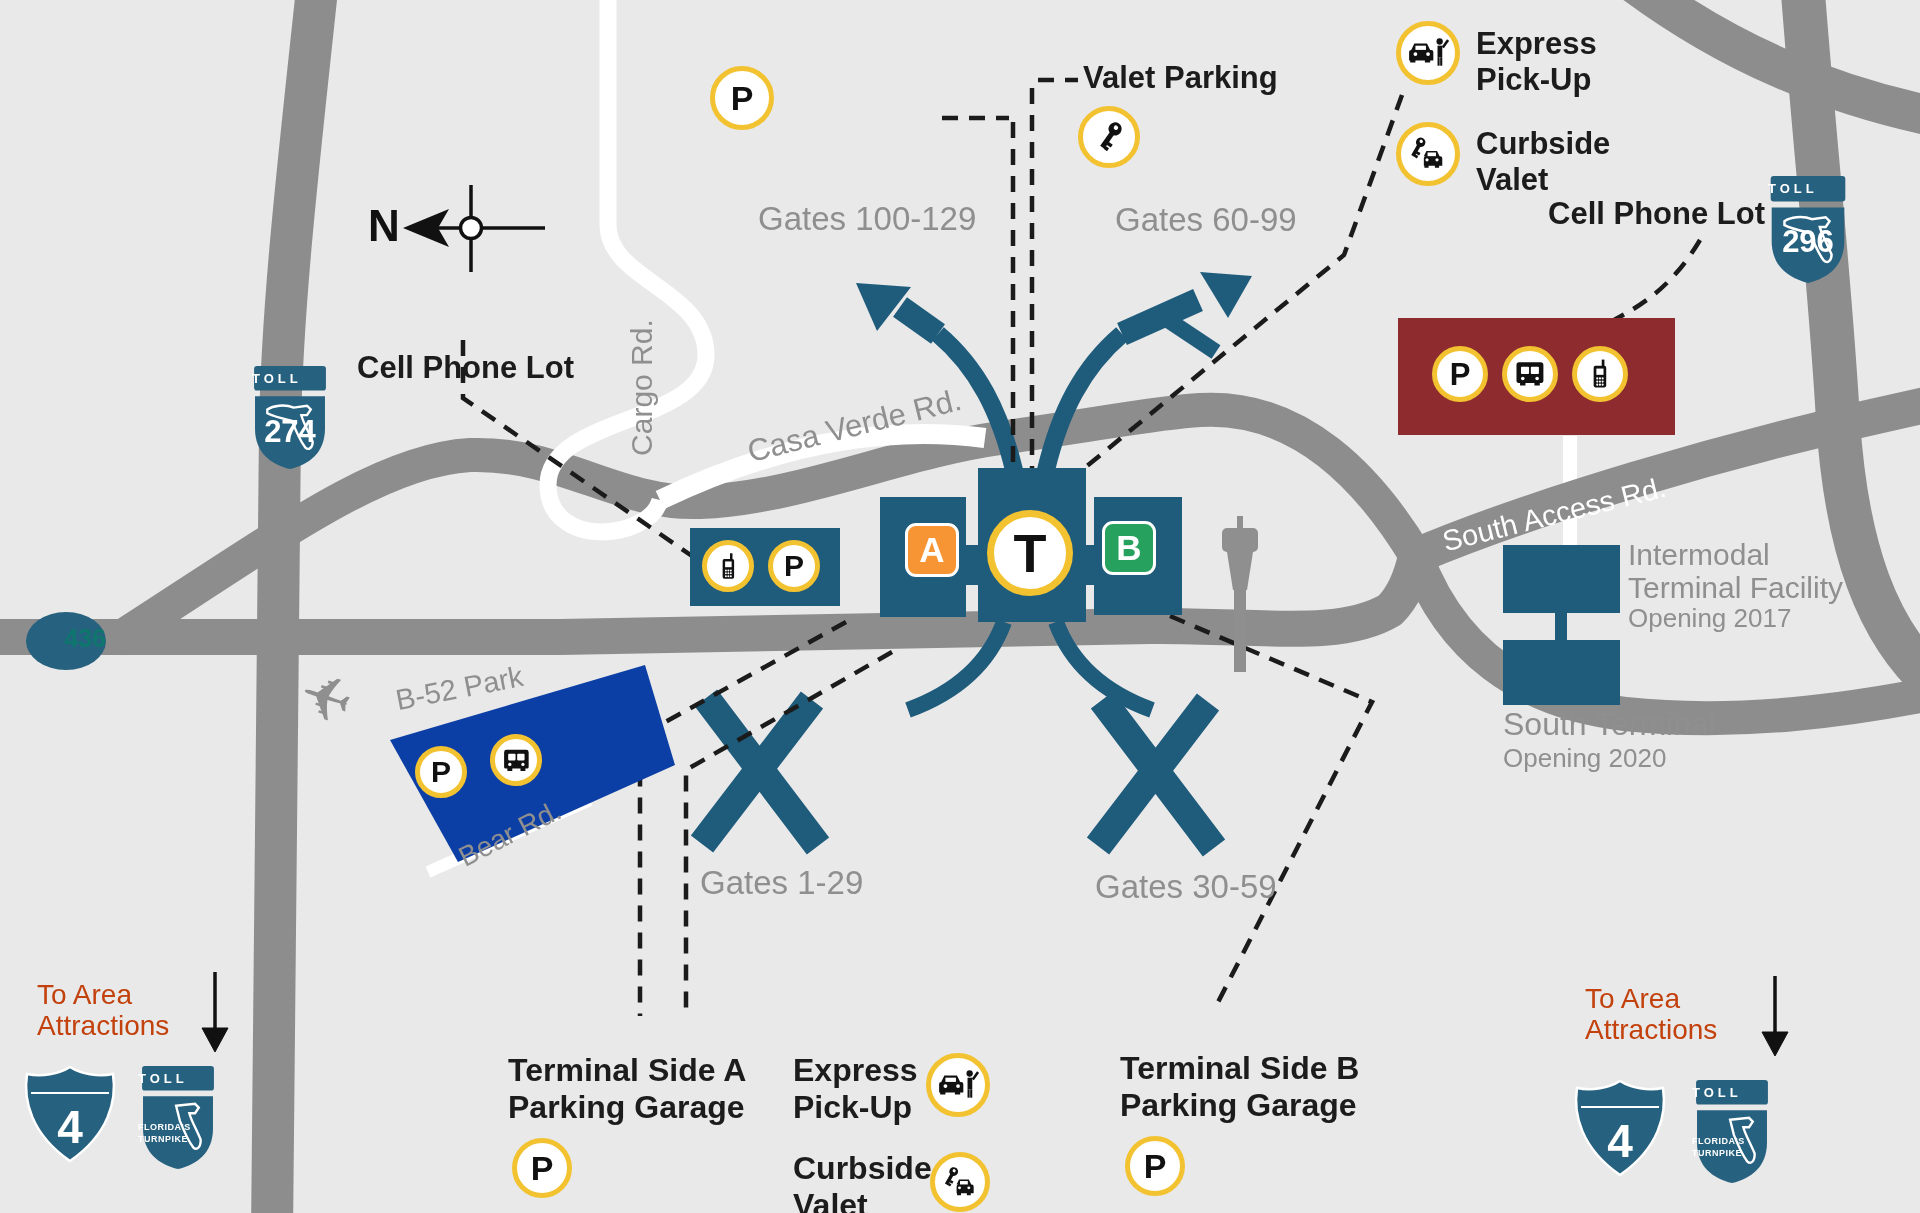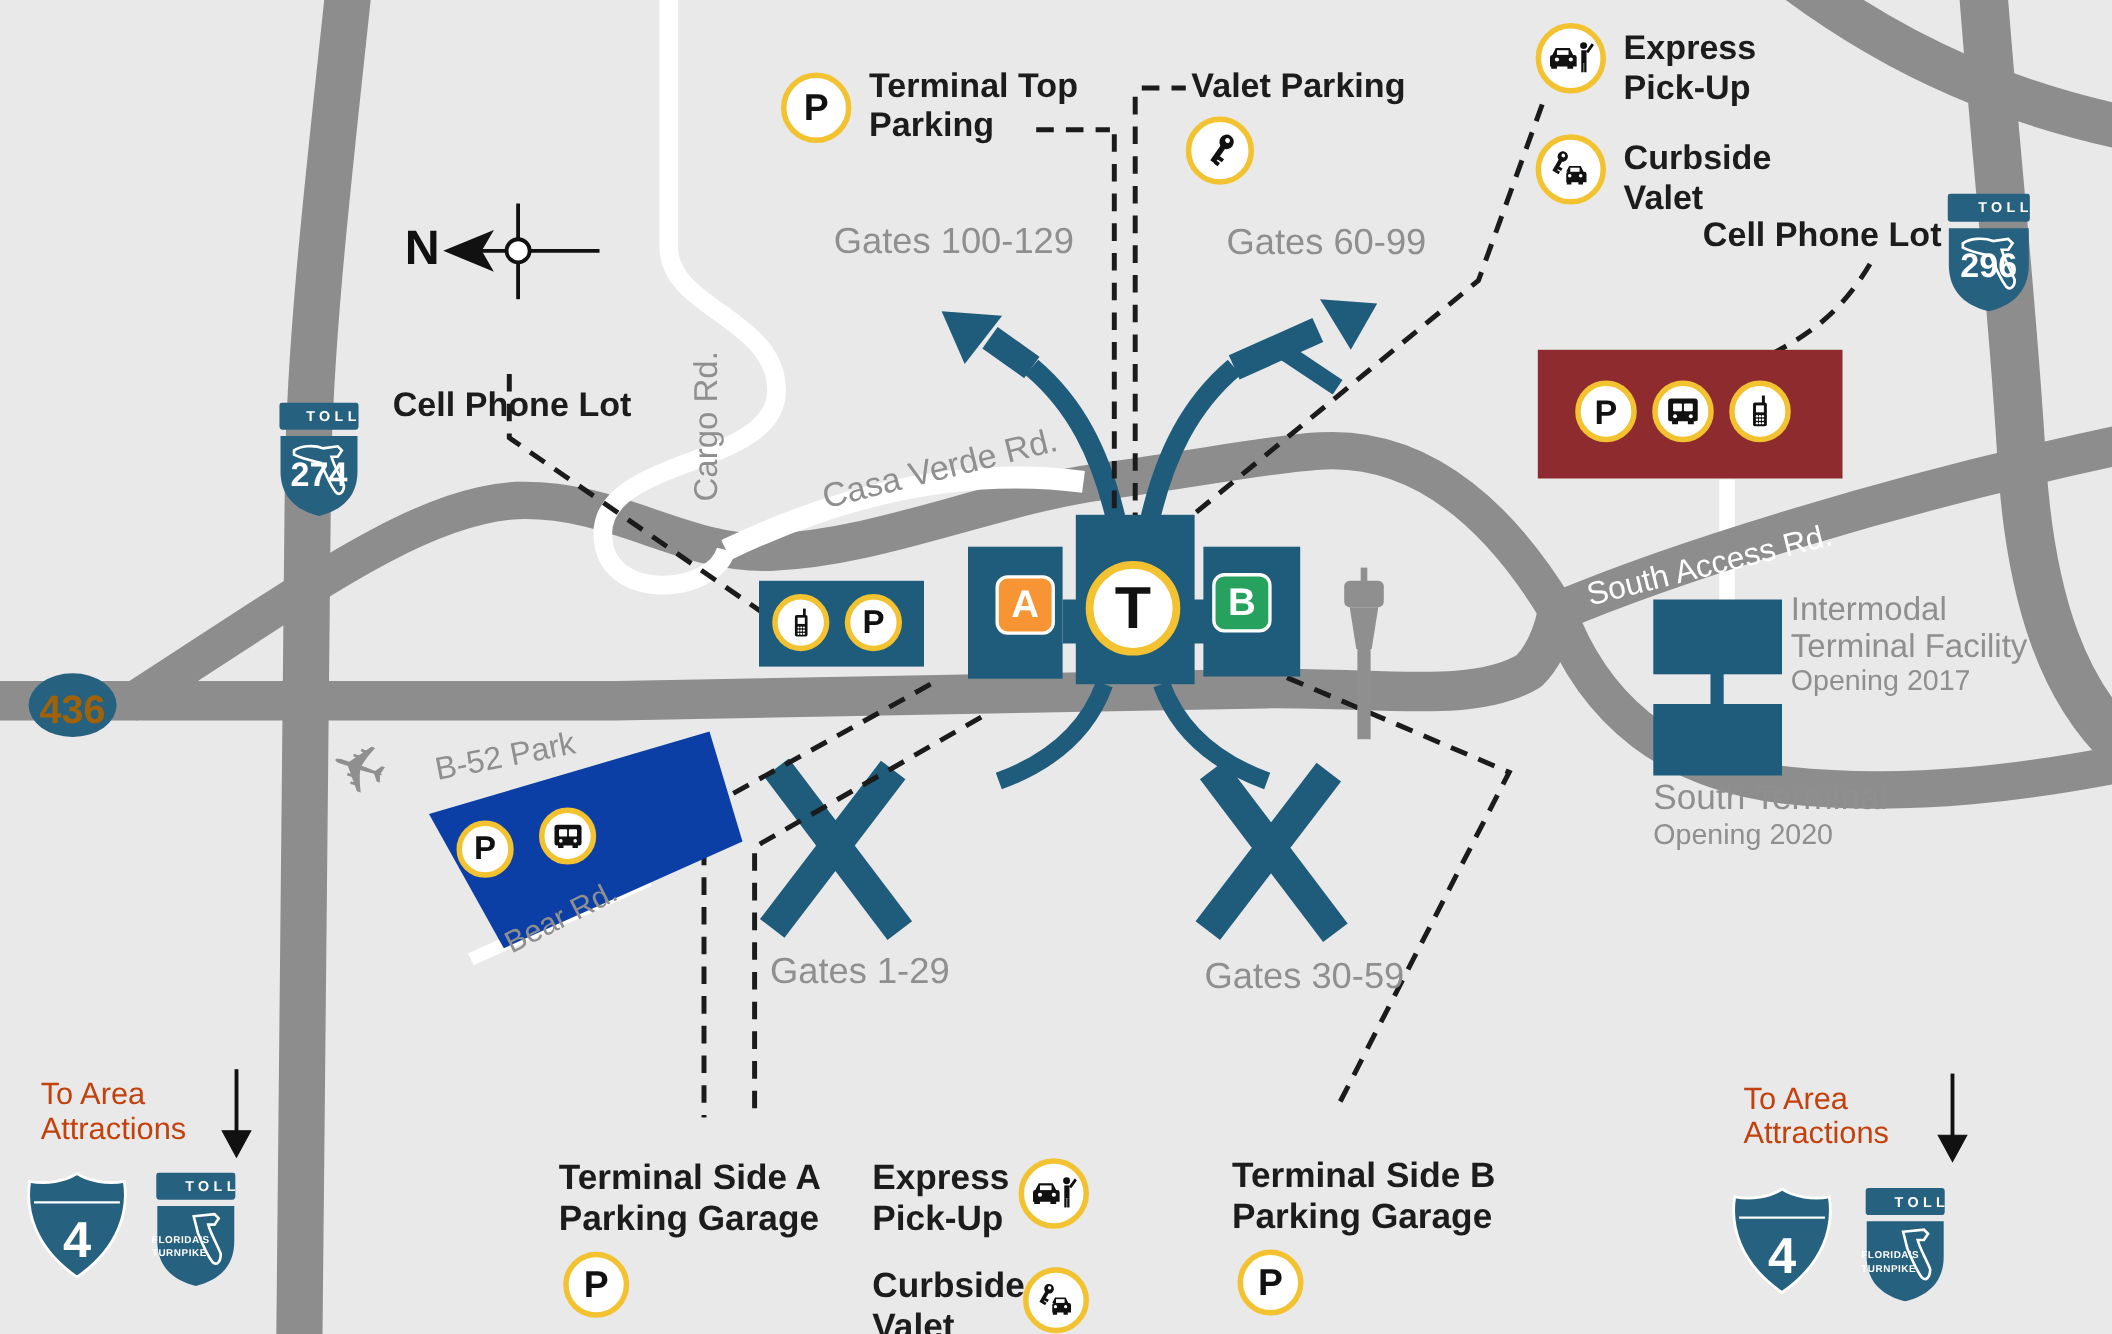--- a/index.html
+++ b/index.html
@@ -12,21 +12,21 @@
   .graysm{color:#8f8f8f;font-size:26px}
   .white-lbl{color:#fff;font-size:29px}
   .attr{color:#c2410c;font-size:28px;line-height:1.1}
   .circle{position:absolute;background:#fff;border:5px solid #f2c230;border-radius:50%;display:flex;align-items:center;justify-content:center}
   .circle .pl{font-weight:bold;color:#111;font-size:34px;line-height:1}
   .circle svg{width:78%;height:78%}
   .badge{position:absolute;display:flex;align-items:center;justify-content:center;border:3px solid #fff;border-radius:11px;color:#fff;font-weight:bold;font-size:35px;width:54px;height:54px}
   .tcircle{position:absolute;width:86px;height:86px;background:#fff;border:7px solid #f2c230;border-radius:50%;display:flex;align-items:center;justify-content:center;font-weight:bold;font-size:54px;color:#111}
   .shield{position:absolute}
   .shield svg{position:absolute;left:0;top:0}
-  .toll-word{position:absolute;top:5px;width:100%;text-align:right;color:#fff;font-weight:bold;font-size:13px;letter-spacing:4px}
+  .toll-word{position:absolute;top:5px;width:100%;text-align:left;color:#fff;font-weight:bold;font-size:13px;letter-spacing:4px}
   .toll-num{position:absolute;top:48px;width:100%;text-align:center;color:#fff;font-weight:bold;font-size:31px}
   .tp-line{position:absolute;width:100%;color:#fff;font-weight:bold;font-size:9px;letter-spacing:.5px}
   .i-num{position:absolute;top:38px;width:100%;text-align:center;color:#fff;font-weight:bold;font-size:46px}
   .plane{position:absolute;color:#8f8f8f;font-size:62px;transform:scaleX(-1) rotate(-18deg)}
 </style>
 </head>
 <body>
 
 <div id="map">
 
@@ -170,21 +170,21 @@
     <svg width="80" height="104" viewBox="0 0 80 110">
       <rect x="2" y="0" width="76" height="26" rx="3" fill="#26617f"></rect>
       <path d="M3,32 H77 V66 C77,92 60,104 40,109 C20,104 3,92 3,66 Z" fill="#26617f"></path>
       <path d="M38,42 L58,40 L62,44 L58,50 L52,50 C54,58 60,68 64,78 C64,86 60,90 56,86 C50,78 46,68 42,58 Z" fill="none" stroke="#fff" stroke-width="2.5"></path>
     </svg>
     <div class="toll-word">TOLL</div>
     <div class="tp-line" style="top:56px">FLORIDA'S</div>
     <div class="tp-line" style="top:68px">TURNPIKE</div>
   </div>
 
-  <div class="lbl" style="left:26px;top:624px;width:80px;text-align:center;color:#a16207;font-weight:bold;font-size:36px">436</div>
+  <div class="lbl" style="left:26px;top:624px;width:80px;text-align:right;color:#0f766e;font-weight:bold;font-size:25px">436</div>
 
   <div class="badge" style="left:905px;top:523px;background:#f79433">A</div>
   <div class="tcircle" style="left:987px;top:510px">T</div>
   <div class="badge" style="left:1102px;top:521px;background:#27a25e">B</div>
 
   <div class="circle" style="left:710px;top:66px;width:64px;height:64px">
       <span class="pl">P</span>
     </div>
 
   <div class="circle" style="left:1078px;top:106px;width:62px;height:62px">
@@ -327,24 +327,20 @@
       </svg>
   </div>
   <div class="circle" style="left:1125px;top:1136px;width:60px;height:60px">
       <span class="pl">P</span>
     </div>
 
   <div class="lbl" style="left:368px;top:200px;color:#111;font-weight:bold;font-size:44px">N</div>
 
   <div class="lbl dark" style="left:357px;top:350px">Cell Phone Lot</div>
 
-  <div class="lbl dark" style="left:790px;top:60px">
-    <div>Terminal Top</div>
-    <div>Parking</div>
-  </div>
 
   <div class="lbl dark" style="left:1083px;top:60px">Valet Parking</div>
 
   <div class="lbl dark" style="left:1476px;top:26px">
     <div>Express</div>
     <div>Pick-Up</div>
   </div>
 
   <div class="lbl dark" style="left:1476px;top:126px">
     <div>Curbside</div>

